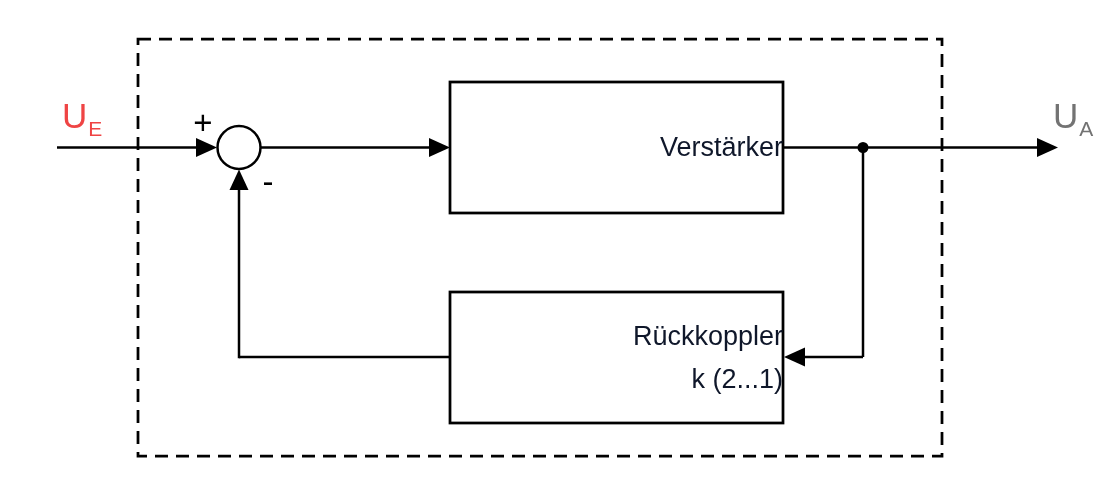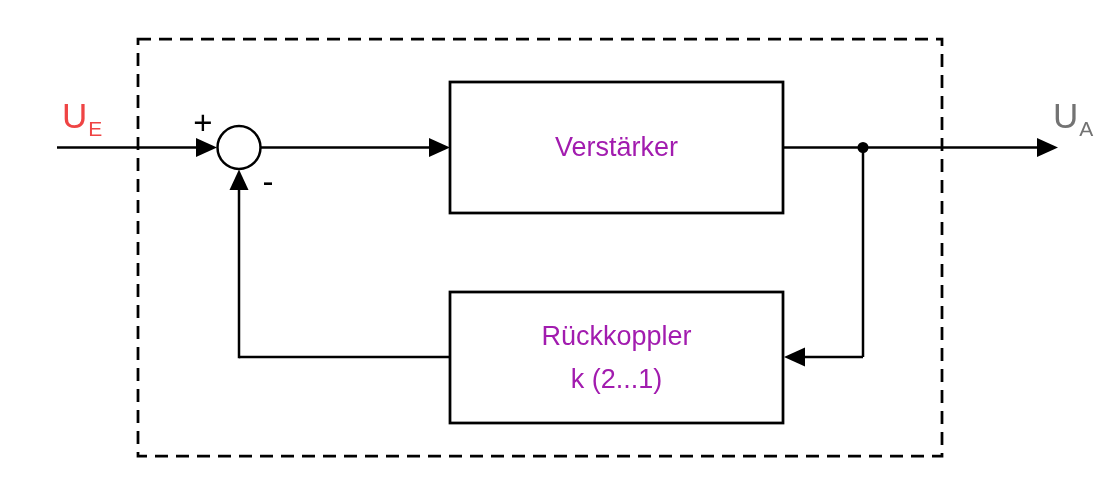--- a/index.html
+++ b/index.html
@@ -37,26 +37,26 @@
   .sign {
     font-size: 33px;
     line-height: 1;
     transform: translate(-50%, -50%);
   }
 
   .blocktext {
     position: absolute;
     display: flex;
     flex-direction: column;
-    align-items: center;
+    align-items: flex-end;
     justify-content: center;
     text-align: center;
     font-size: 27px;
     line-height: 43px;
-    color: #a21caf;
+    color: #0f172a;
   }
   .blocktext .subs {
     font-size: 17px;
     position: relative;
     top: 6px;
   }
 </style>
 </head>
 <body>
 

